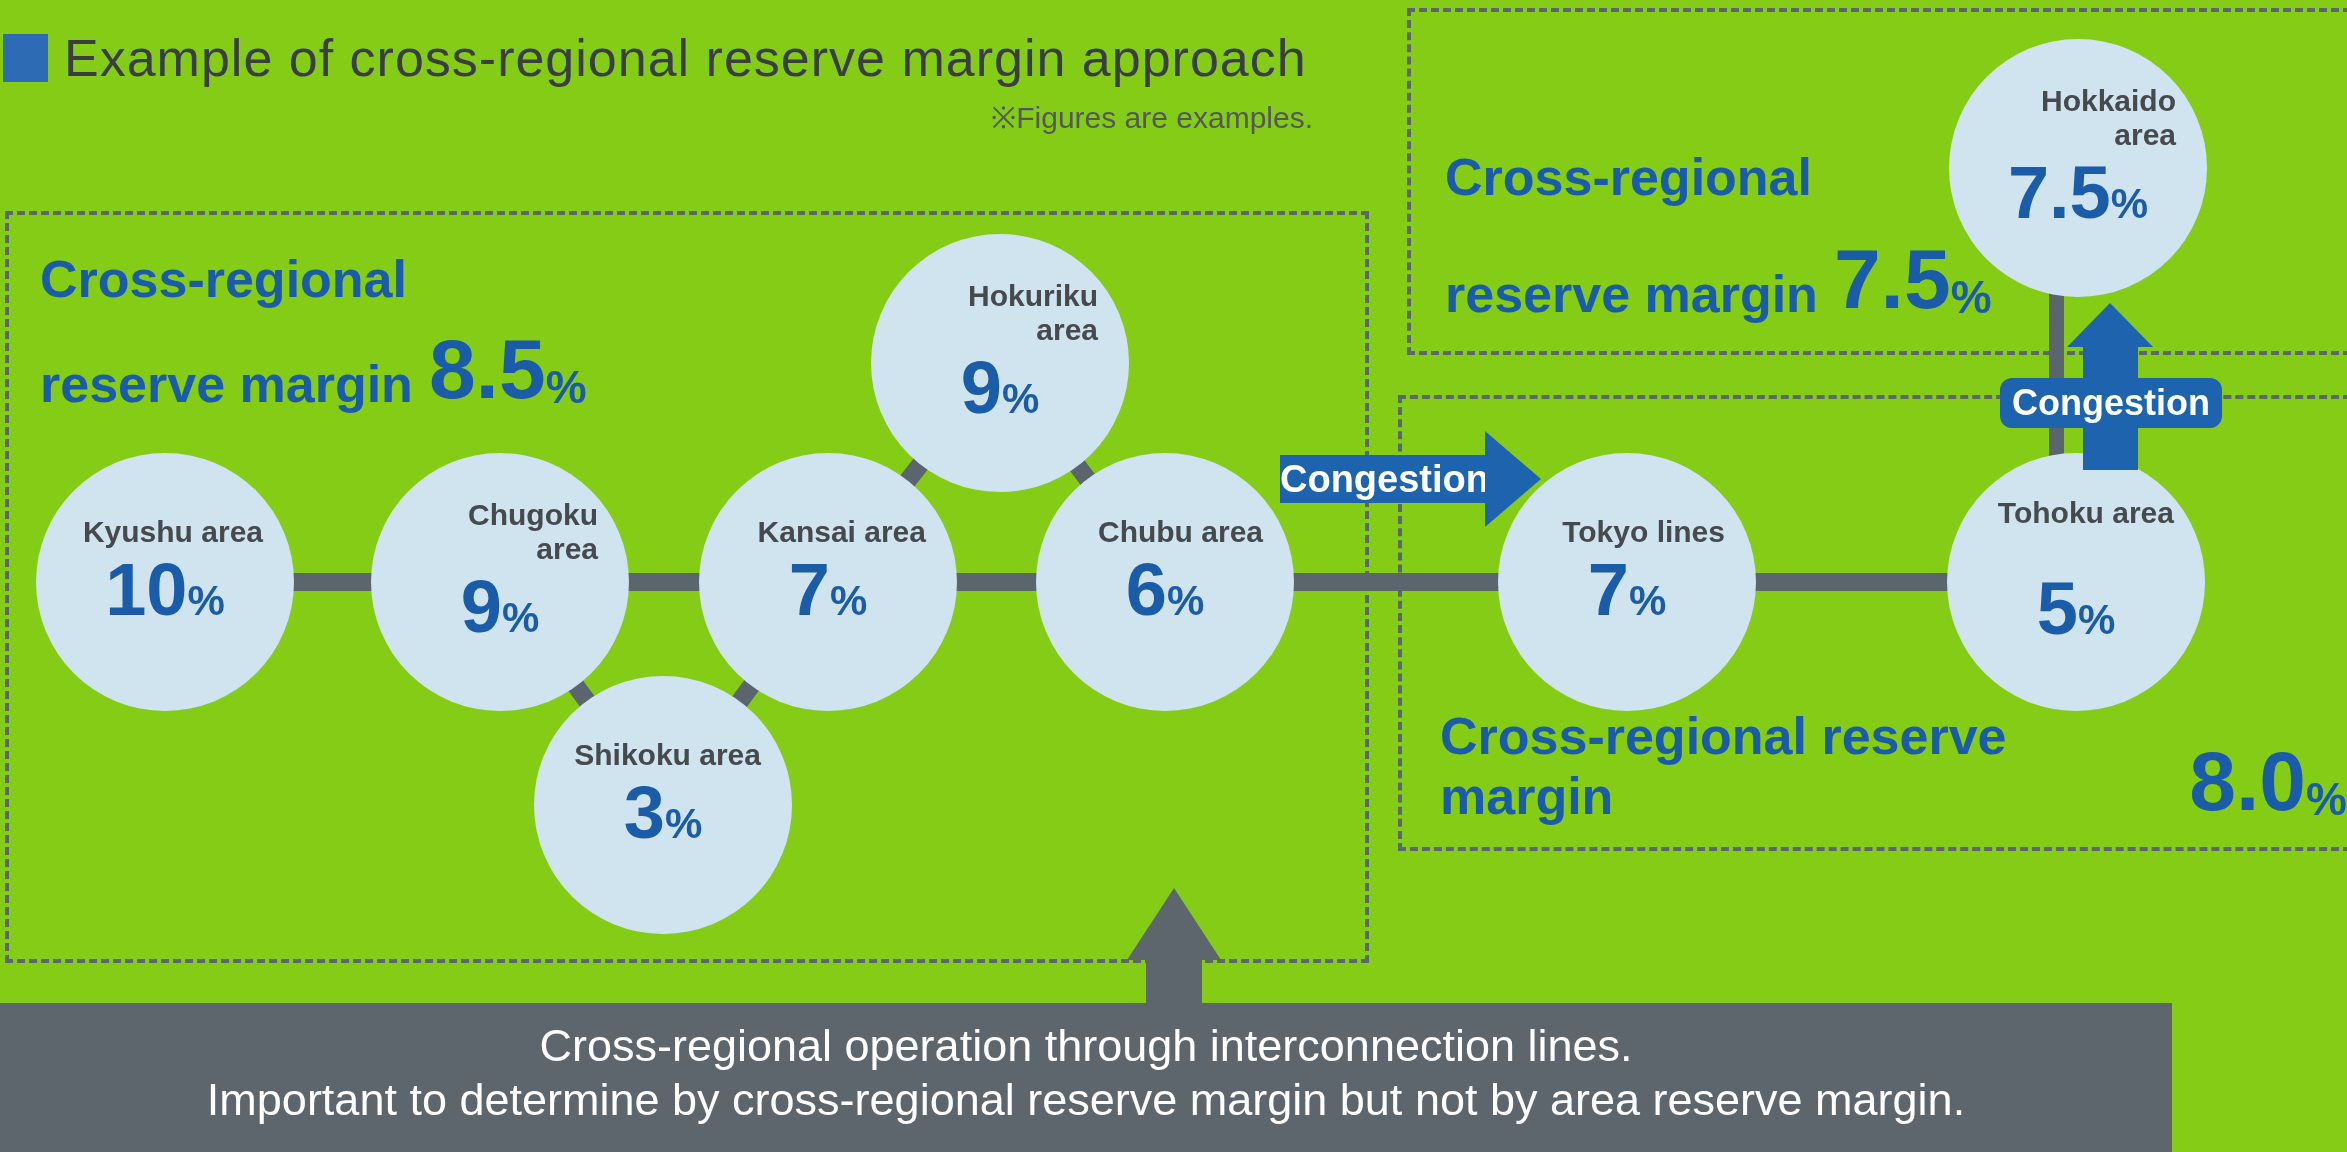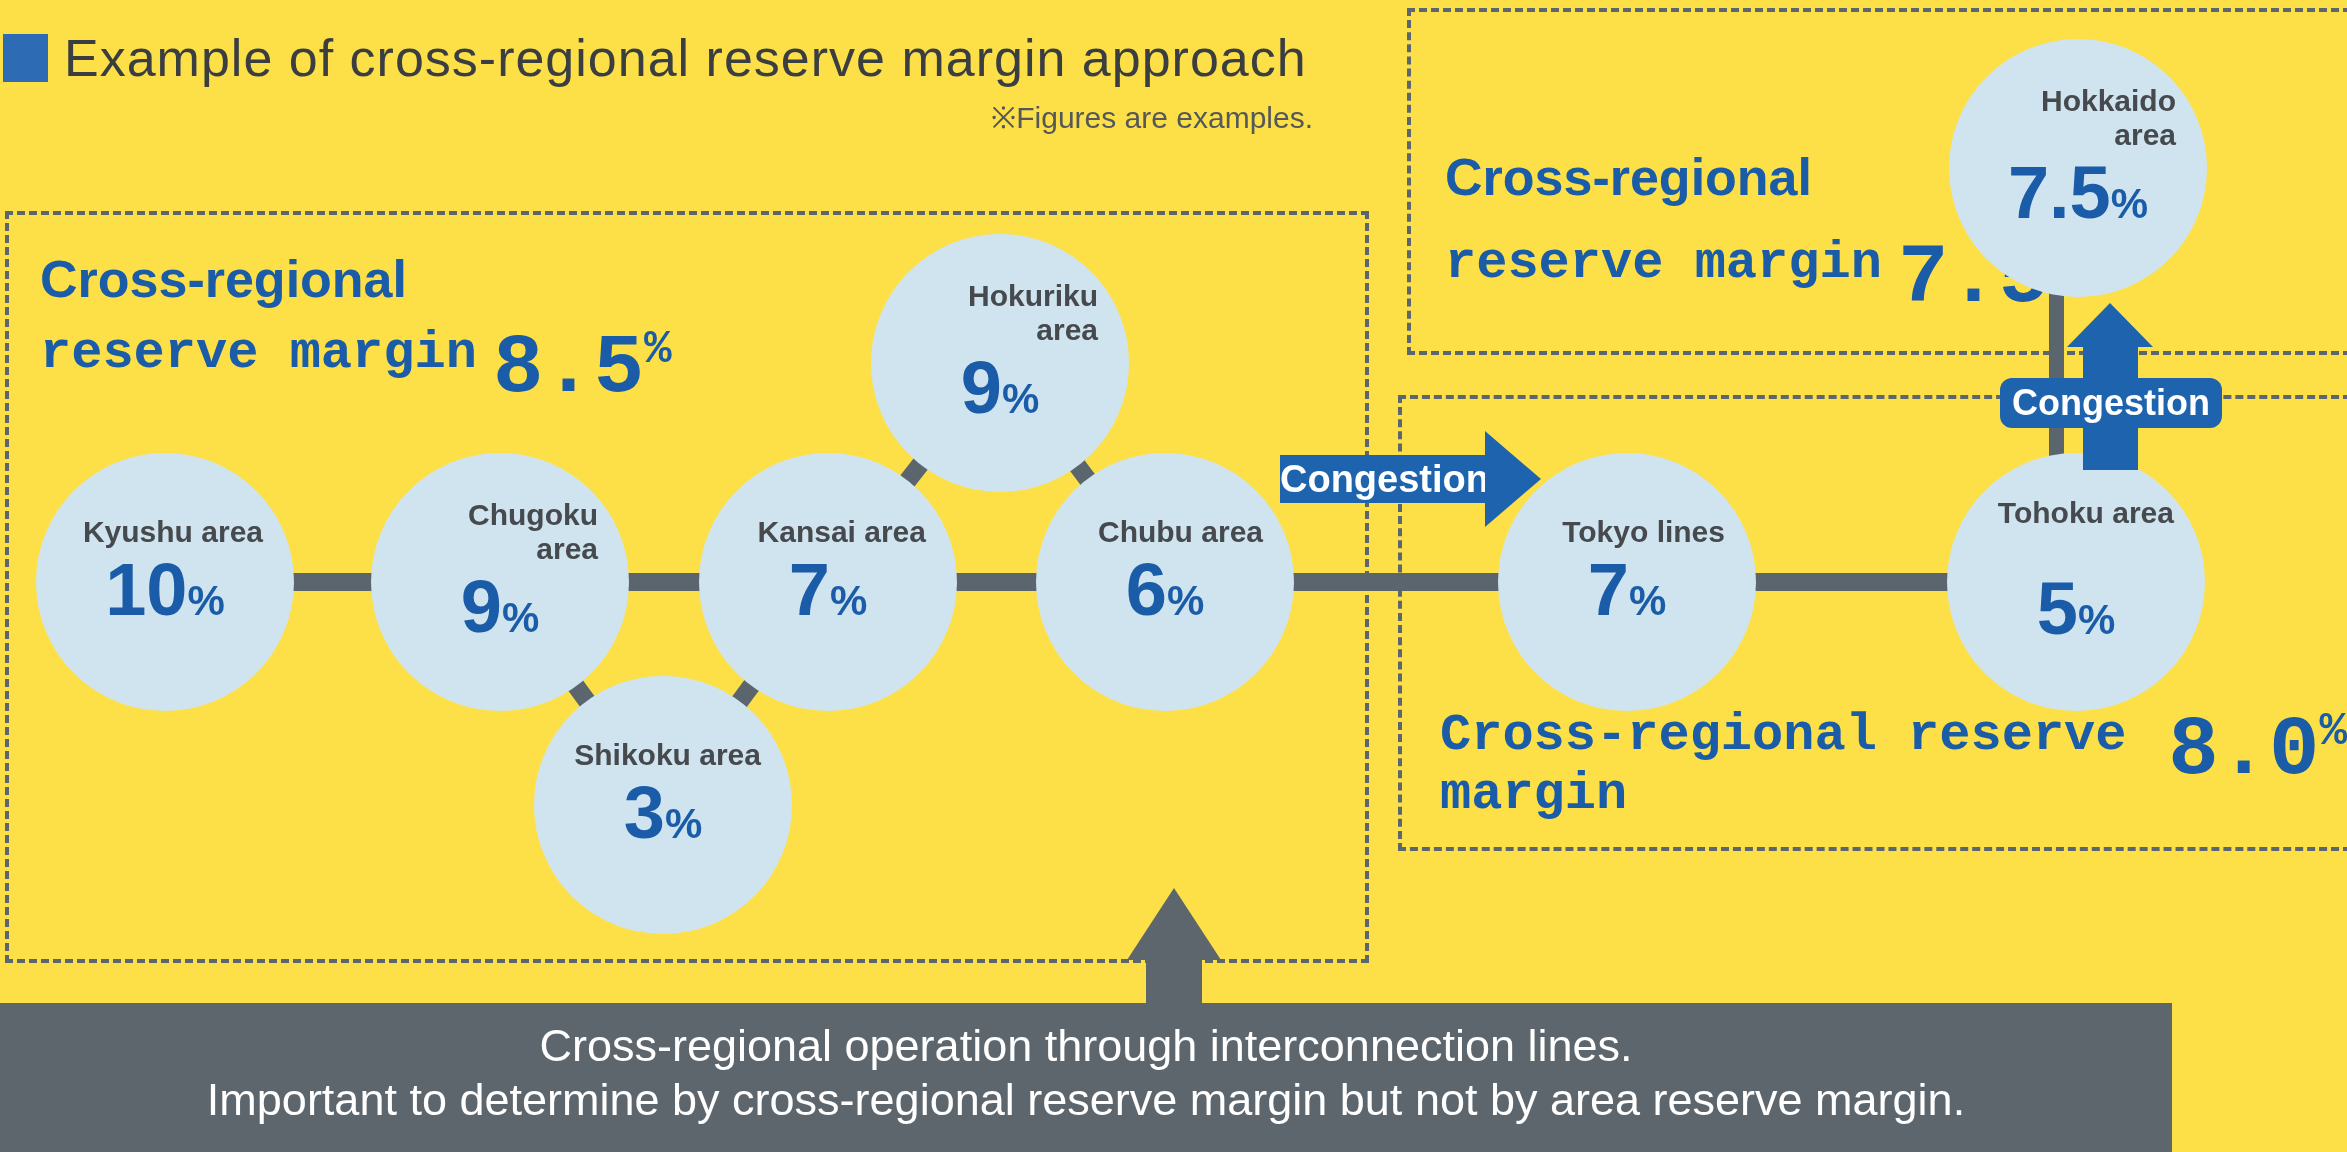--- a/index.html
+++ b/index.html
@@ -1,33 +1,33 @@
 <!DOCTYPE html>
 <html><head>
 <meta charset="utf-8">
 <style>
   html,body{margin:0;padding:0;background:#000;}
   #canvas{
-    position:relative;width:2347px;height:1152px;background:#fde047;overflow:hidden;
+    position:relative;width:2347px;height:1152px;background:#84cc16;overflow:hidden;
     font-family:"Liberation Sans",sans-serif;
   }
   
   .title-row{position:absolute;left:3px;top:28px;display:flex;align-items:center;gap:16px;}
   .title-bullet{width:45px;height:48px;background:#2d6cb5;}
   .title-text{font-size:52px;color:#3a3e41;letter-spacing:1px;}
   .title-note{position:absolute;left:0;top:96px;width:1313px;text-align:right;font-size:30px;color:#54585b;}
   
   .gbox{position:absolute;border:4px dashed #5c666e;z-index:1;}
   .gbox.west{left:5px;top:211px;width:1356px;height:744px;}
   .gbox.north{left:1407px;top:8px;width:936px;height:339px;}
   .gbox.east{left:1398px;top:395px;width:945px;height:448px;}
   
   .glabel{position:absolute;color:#1b5ca9;z-index:2;}
   .glabel .l1{display:block;font-size:52px;font-weight:600;line-height:62px;}
-  .gline{display:flex;align-items:flex-start;margin-top:14px;font-family:Liberation Mono, monospace;}
+  .gline{display:flex;align-items:flex-end;margin-top:14px;}
   .gline .lbl{font-size:52px;font-weight:600;}
   .gline .big{font-size:84px;font-weight:700;line-height:90px;margin-left:16px;}
   .gline .pct{font-size:46px;font-weight:700;}
   .glabel.west{left:40px;top:248px;}
   .glabel.north{left:1445px;top:146px;}
   .glabel.north .gline{margin-top:26px;}
   .glabel.east{left:1440px;top:706px;}
   .glabel.east .gline{margin-top:0;}
   
   .line{position:absolute;background:#5b656d;z-index:2;}

